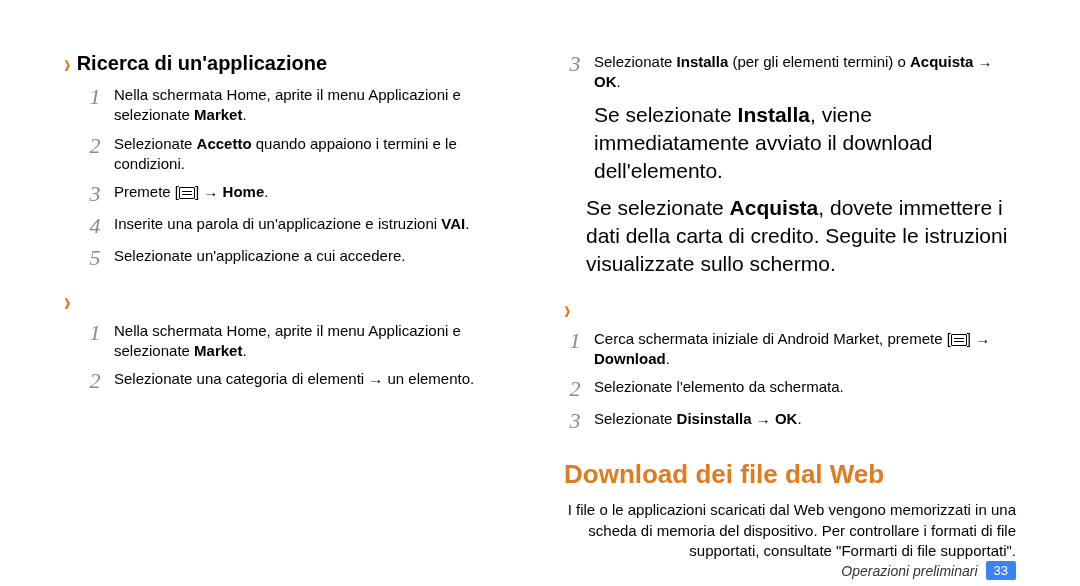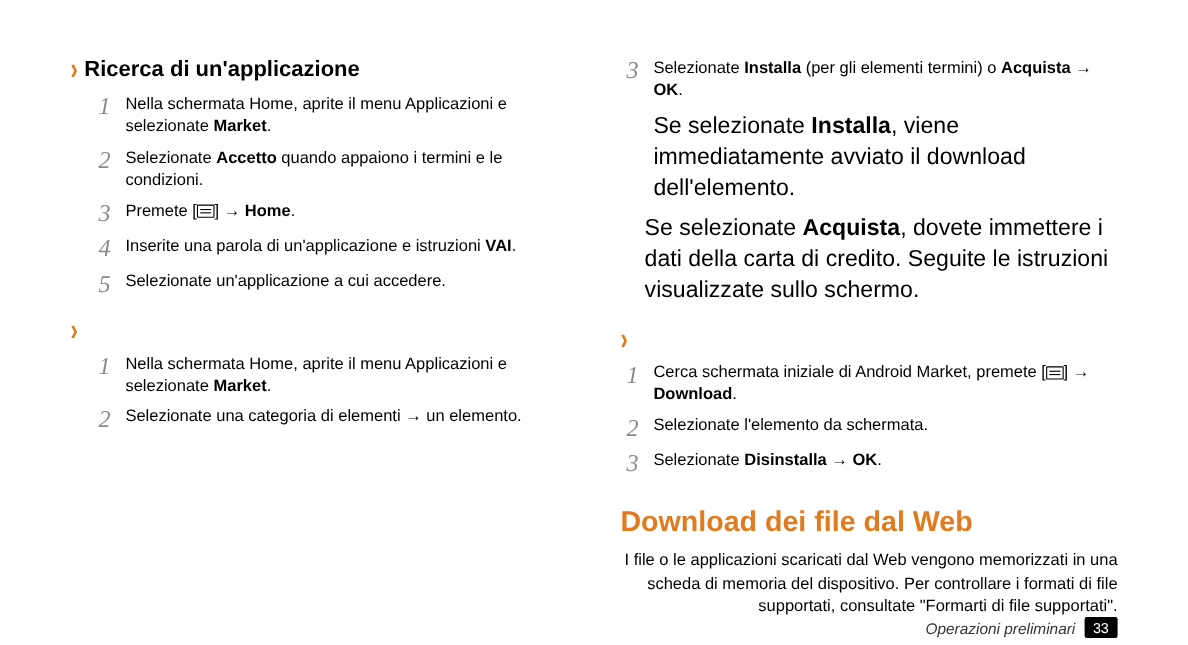--- a/index.html
+++ b/index.html
@@ -22,21 +22,21 @@
 
   .menu-icon { display: inline-block; vertical-align: -2px; width: 16px; height: 12px; border: 1px solid #000; position: relative; border-radius: 1px; }
   .menu-icon::before, .menu-icon::after { content: ""; position: absolute; left: 2px; right: 2px; height: 1px; background: #000; }
   .menu-icon::before { top: 3px; }
   .menu-icon::after { bottom: 3px; }
 
   .h1 { color: #e07b1f; font-weight: 700; font-size: 26px; margin-top: 22px; margin-bottom: 4px; }
 
   .footer { margin-top: auto; display: flex; justify-content: flex-end; align-items: center; gap: 8px; font-size: 14px; }
   .footer-text { font-style: italic; color: #333; }
-  .pagebadge { background: #000000; color: #fff; padding: 2px 8px; border-radius: 2px; font-size: 13px; font-style: normal; }
+  .pagebadge { background: #3b82f6; color: #fff; padding: 2px 8px; border-radius: 2px; font-size: 13px; font-style: normal; }
 
   b { font-weight: 700; }
 </style>
 </head>
 <body>
 
 <div class="page">
 
   <div class="col col-left">
 

